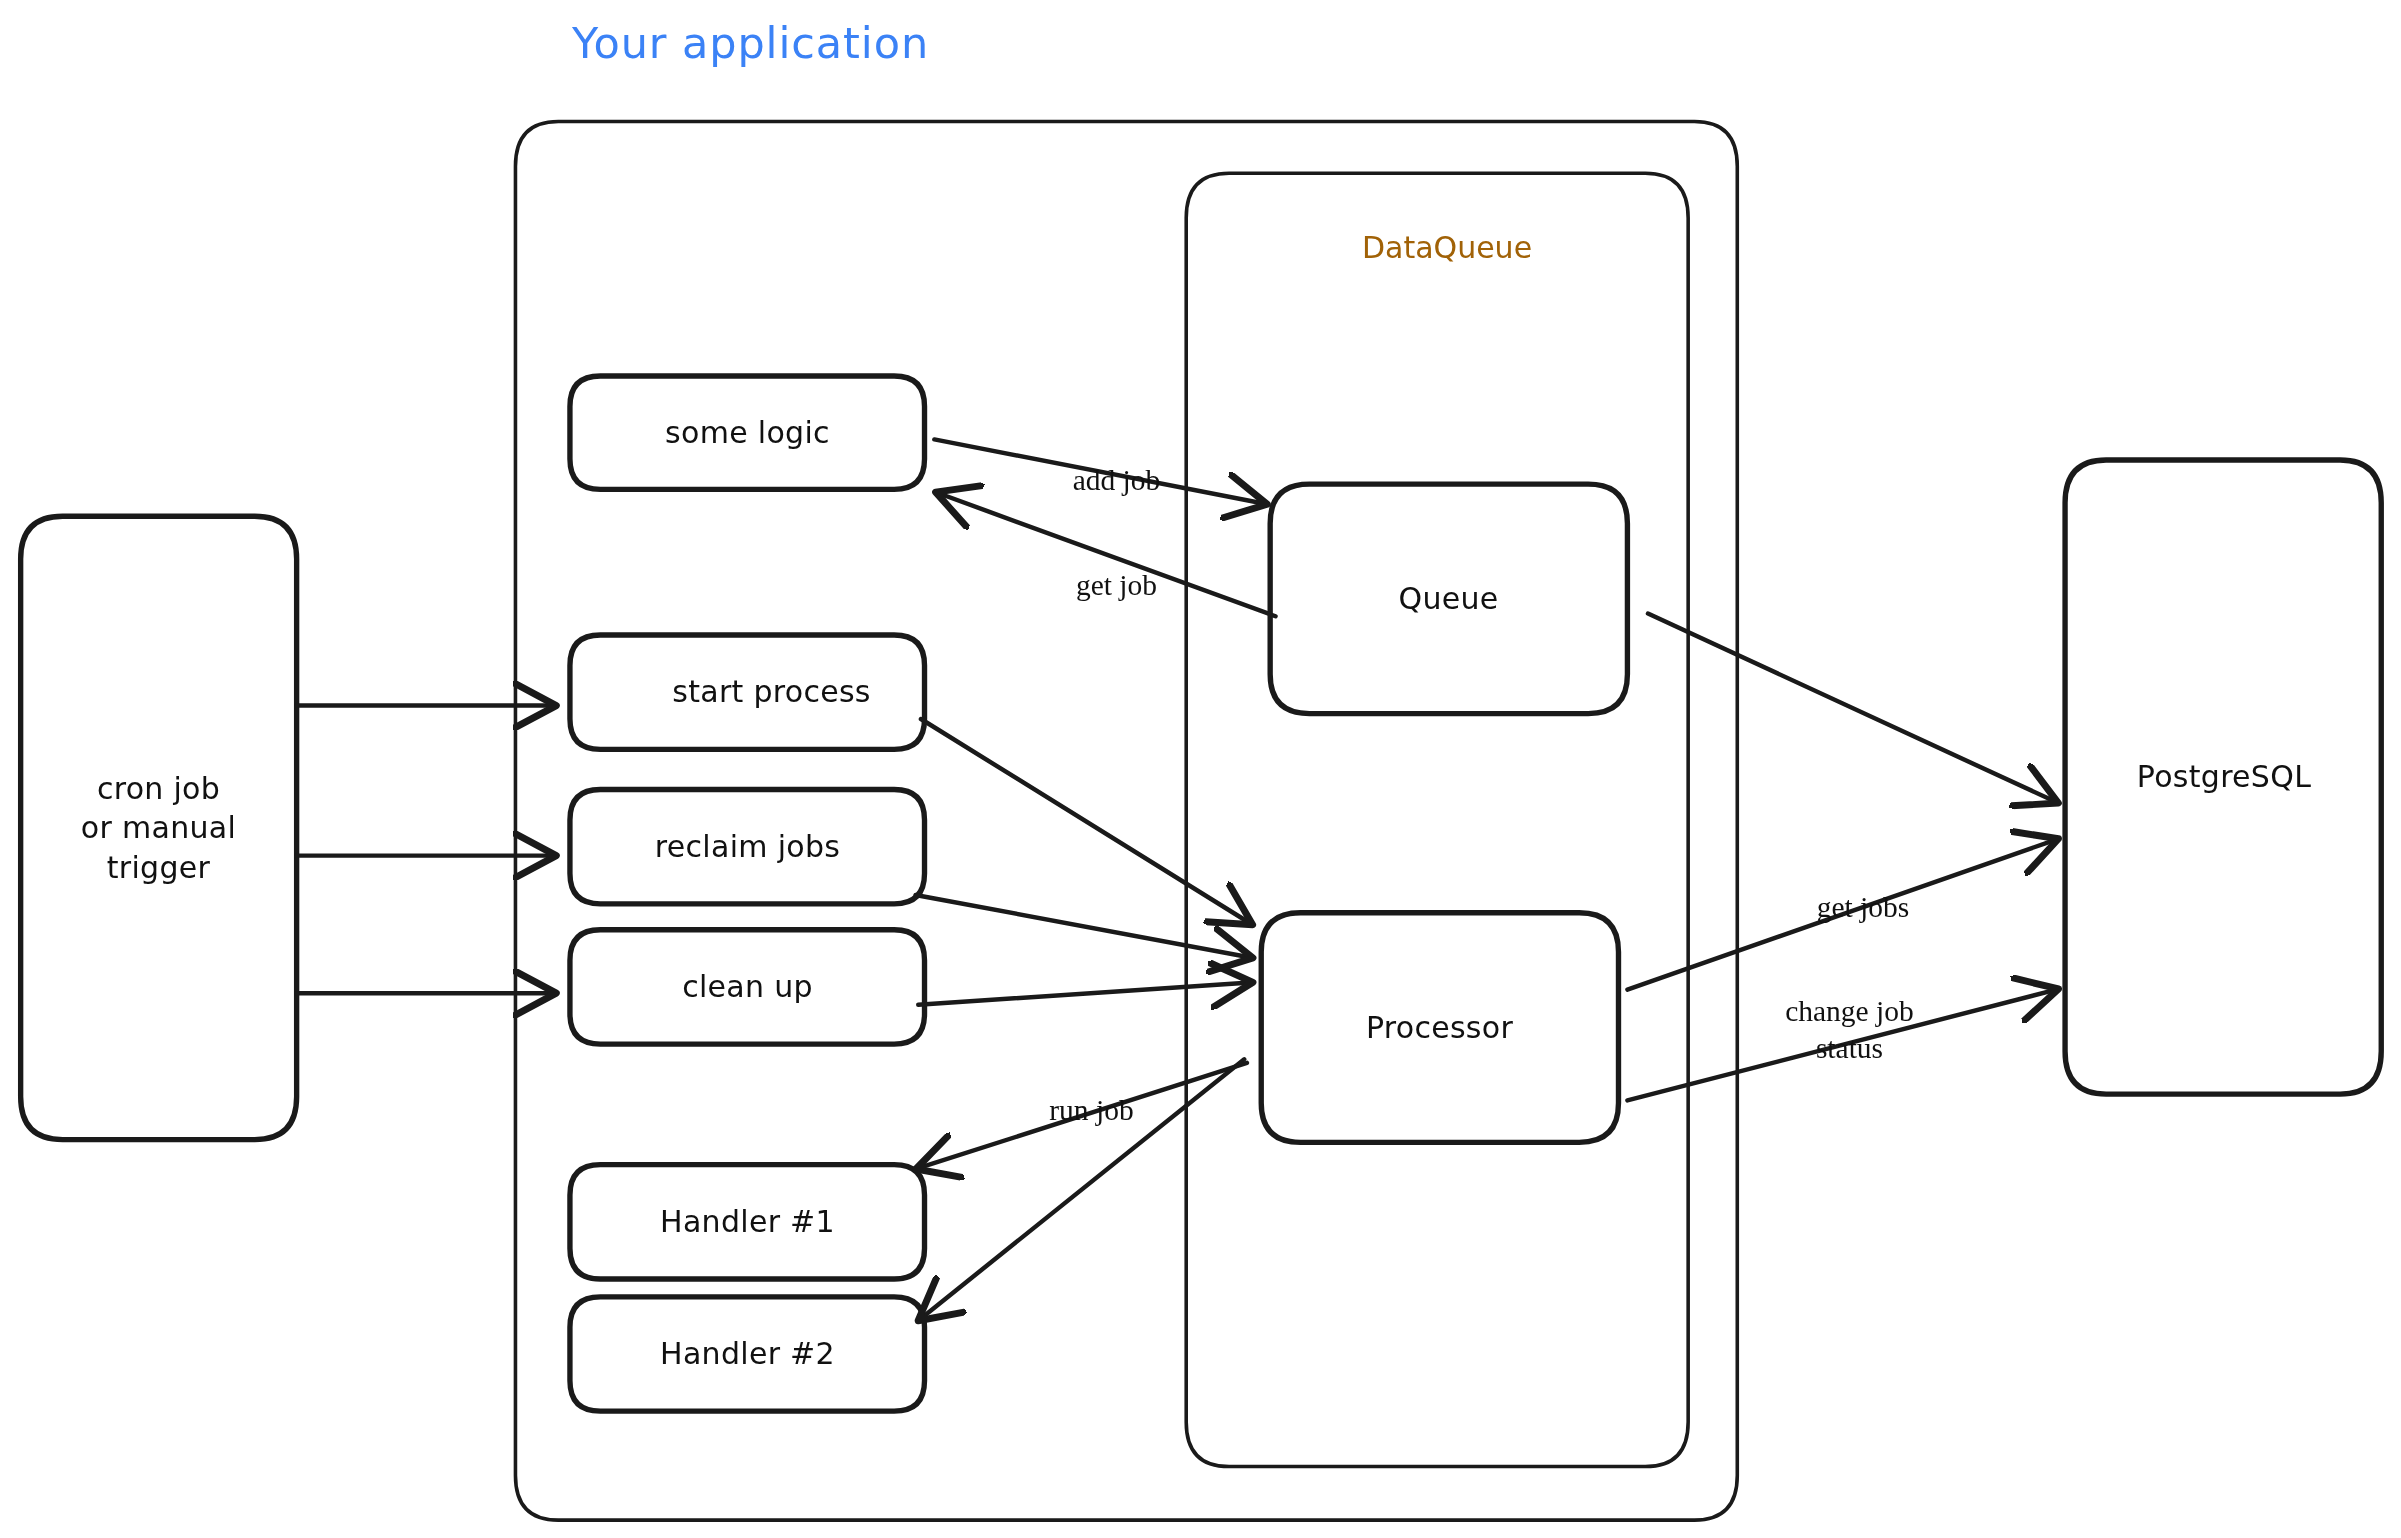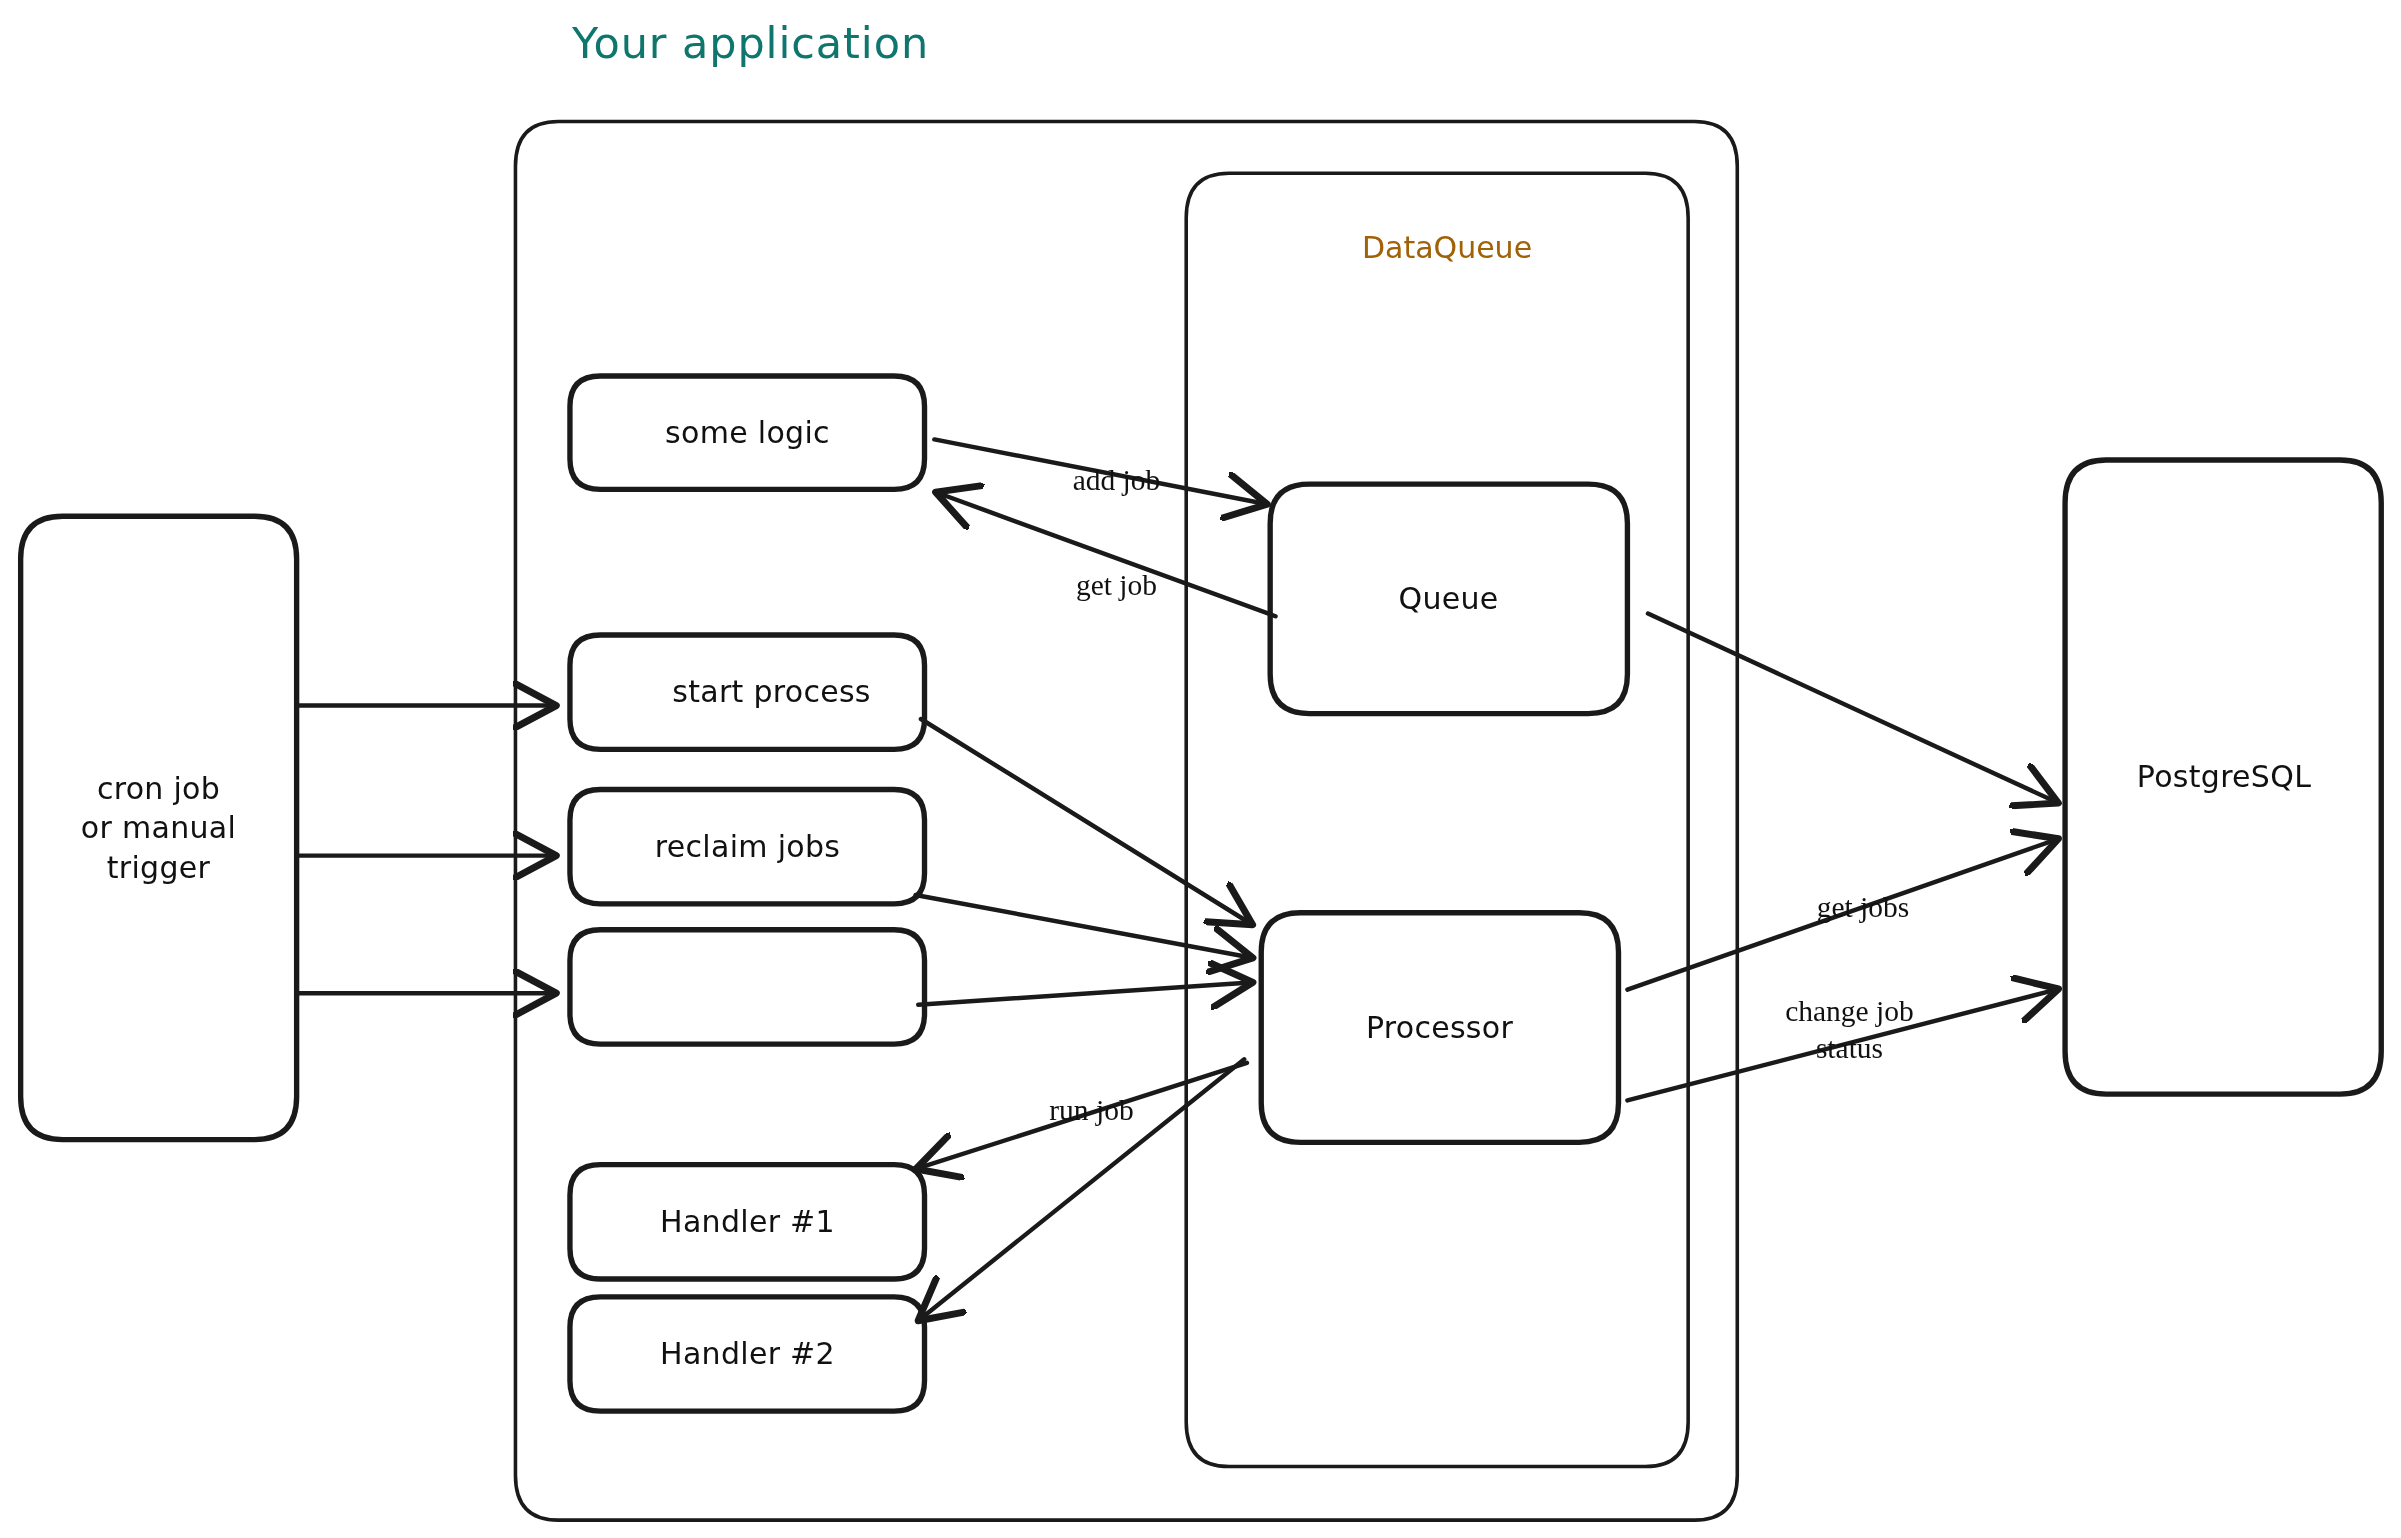--- a/index.html
+++ b/index.html
@@ -45,21 +45,21 @@
     text-align: center;
     white-space: pre-line;
     pointer-events: none;
   }
   #title-text {
     position: absolute;
     left: 572px;
     top: 18px;
     font-family: "DejaVu Sans", sans-serif;
     font-size: 43px;
-    color: #0f766e;
+    color: #3b82f6;
     letter-spacing: 0.9px;
   }
   #group-dataqueue-label {
     position: absolute;
     left: 1264px;
     top: 230px;
     width: 366px;
     text-align: center;
     font-family: "DejaVu Sans", sans-serif;
     font-size: 30px;
@@ -202,20 +202,21 @@
   <div class="node-label" style="left:570px; top:376px; width:355px; height:113px;">some logic</div>
 
   <div class="node-label" style="left:20.5px; top:516px; width:276px; height:624px;">cron job
 or manual
 trigger</div>
 
   <div class="node-label" style="left:594px; top:635px; width:355px; height:114px;">start process</div>
 
   <div class="node-label" style="left:570px; top:790px; width:355px; height:114px;">reclaim jobs</div>
 
+  <div class="node-label" style="left:570px; top:930px; width:355px; height:114px;">clean up</div>
 
   <div class="node-label" style="left:570px; top:1165px; width:355px; height:114px;">Handler #1</div>
 
   <div class="node-label" style="left:570px; top:1297px; width:355px; height:114px;">Handler #2</div>
 
   <div class="node-label" style="left:1270px; top:484px; width:357px; height:230px;">Queue</div>
 
   <div class="node-label" style="left:1261px; top:913px; width:357px; height:230px;">Processor</div>
 
   <div class="node-label" style="left:2066px; top:460px; width:316px; height:634px;">PostgreSQL</div>

